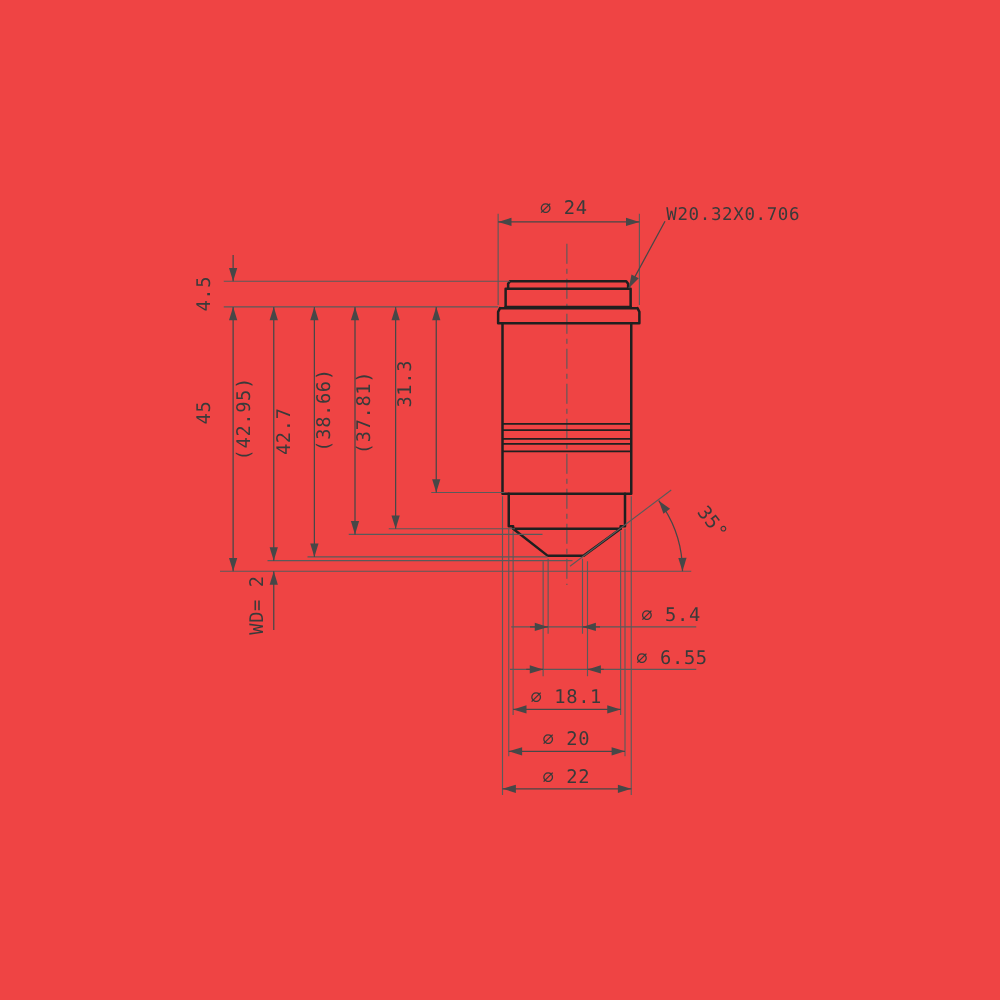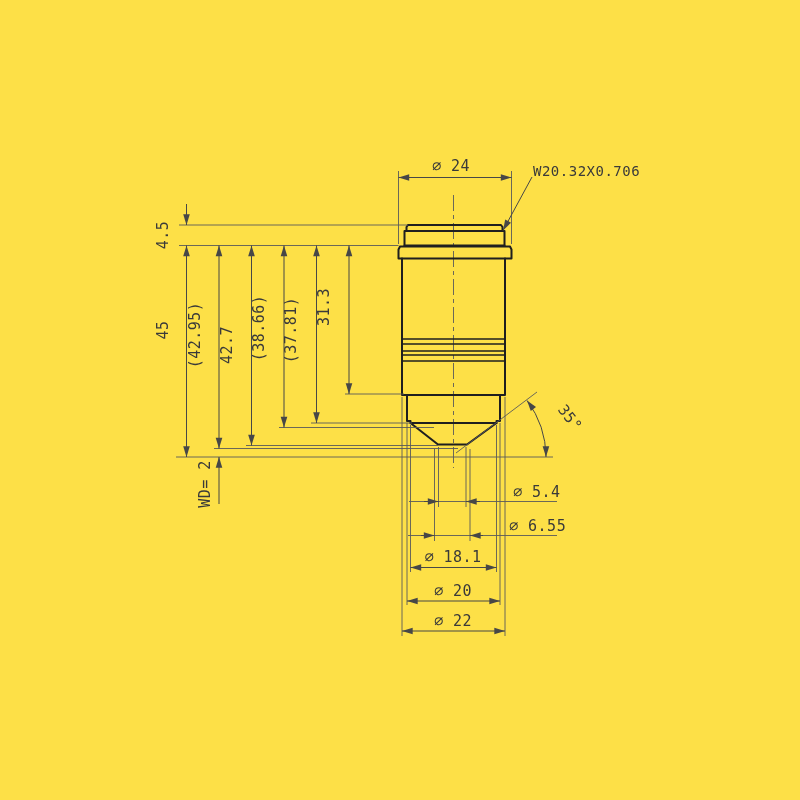--- a/index.html
+++ b/index.html
@@ -1,16 +1,16 @@
 <!DOCTYPE html>
 <html><head>
 <meta charset="utf-8">
 <style>
   html,body{margin:0;padding:0;background:#ffffff;}
-  .sheet{width:800px;height:800px;background:#fde047;position:relative;overflow:hidden;}
+  .sheet{width:800px;height:800px;background:#ef4444;position:relative;overflow:hidden;}
   svg{display:block;}
   .outline{stroke:#1f1f1f;stroke-width:2;fill:none;stroke-linejoin:round;stroke-linecap:round;}
   .outline-thin{stroke:#1f1f1f;stroke-width:1.4;fill:none;}
   .dim{stroke:#474747;stroke-width:1;fill:none;}
   .witness{stroke:#5a5a5a;stroke-width:0.9;fill:none;}
   .centerline{stroke:#5a5a5a;stroke-width:0.9;fill:none;stroke-dasharray:16 4 4 4;}
   text{font-family:"DejaVu Sans Mono","Liberation Mono",monospace;font-size:15px;fill:#3a3a3a;letter-spacing:0.5px;}
   text.small{font-size:14px;}
 </style>
 </head>

